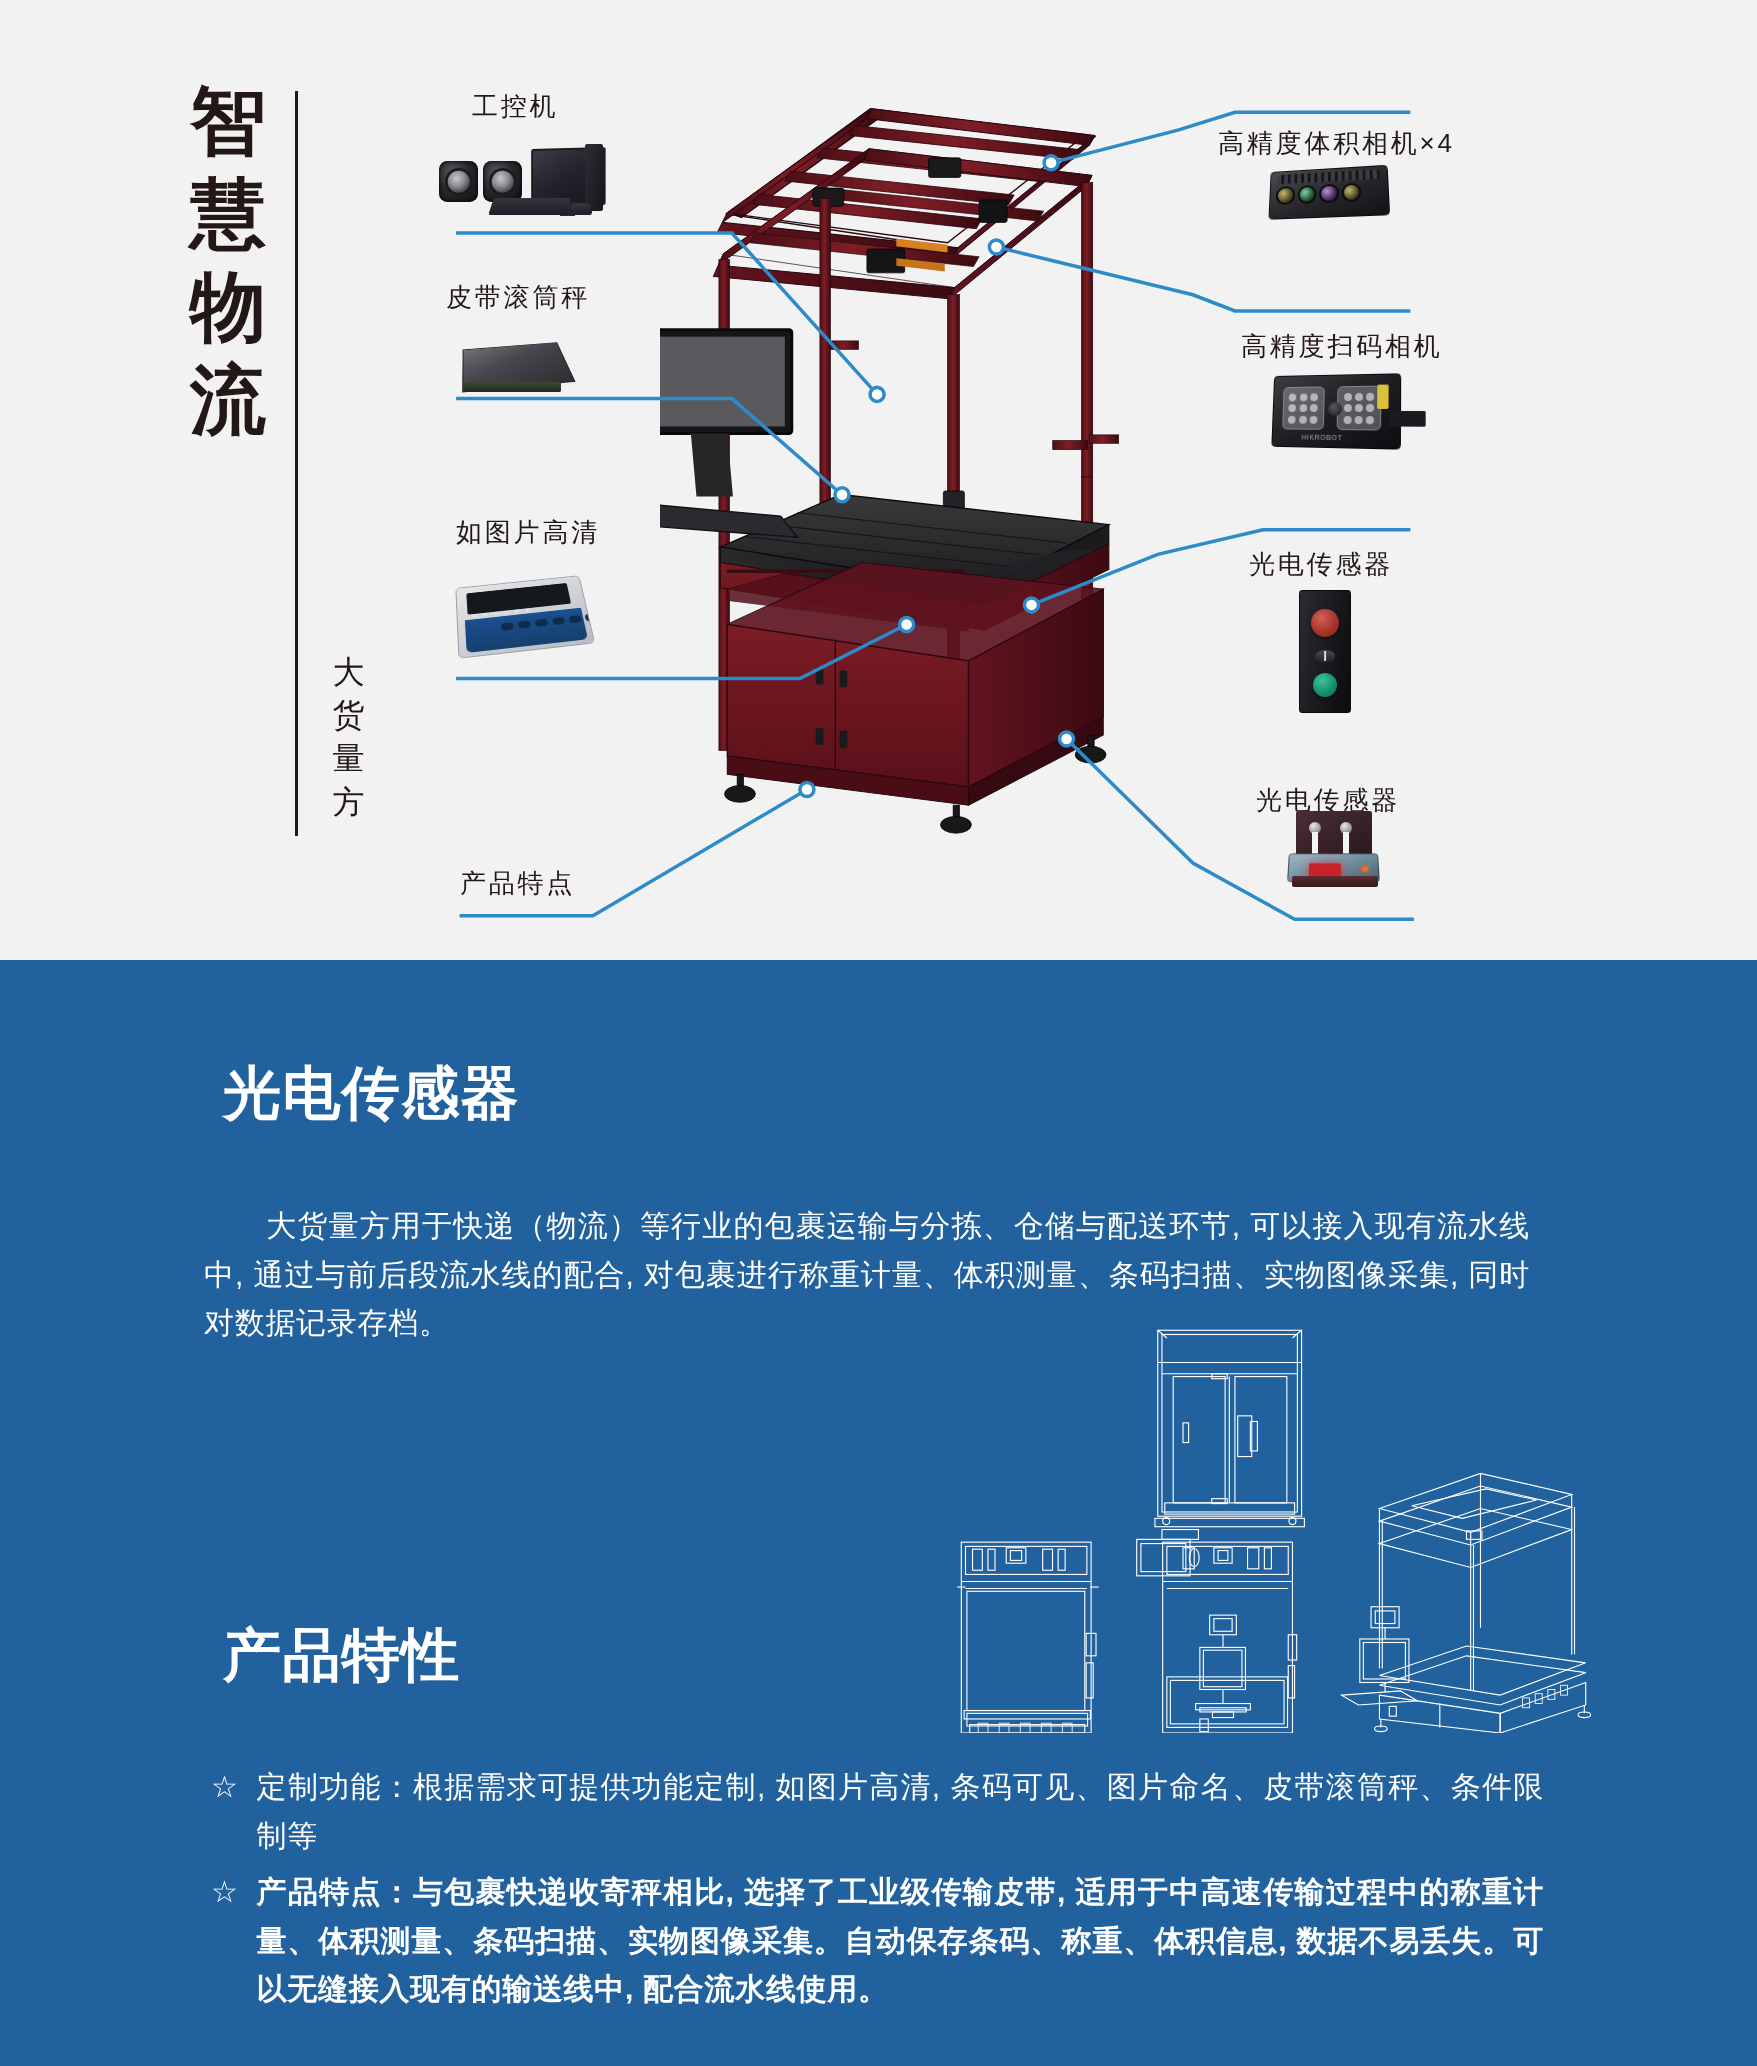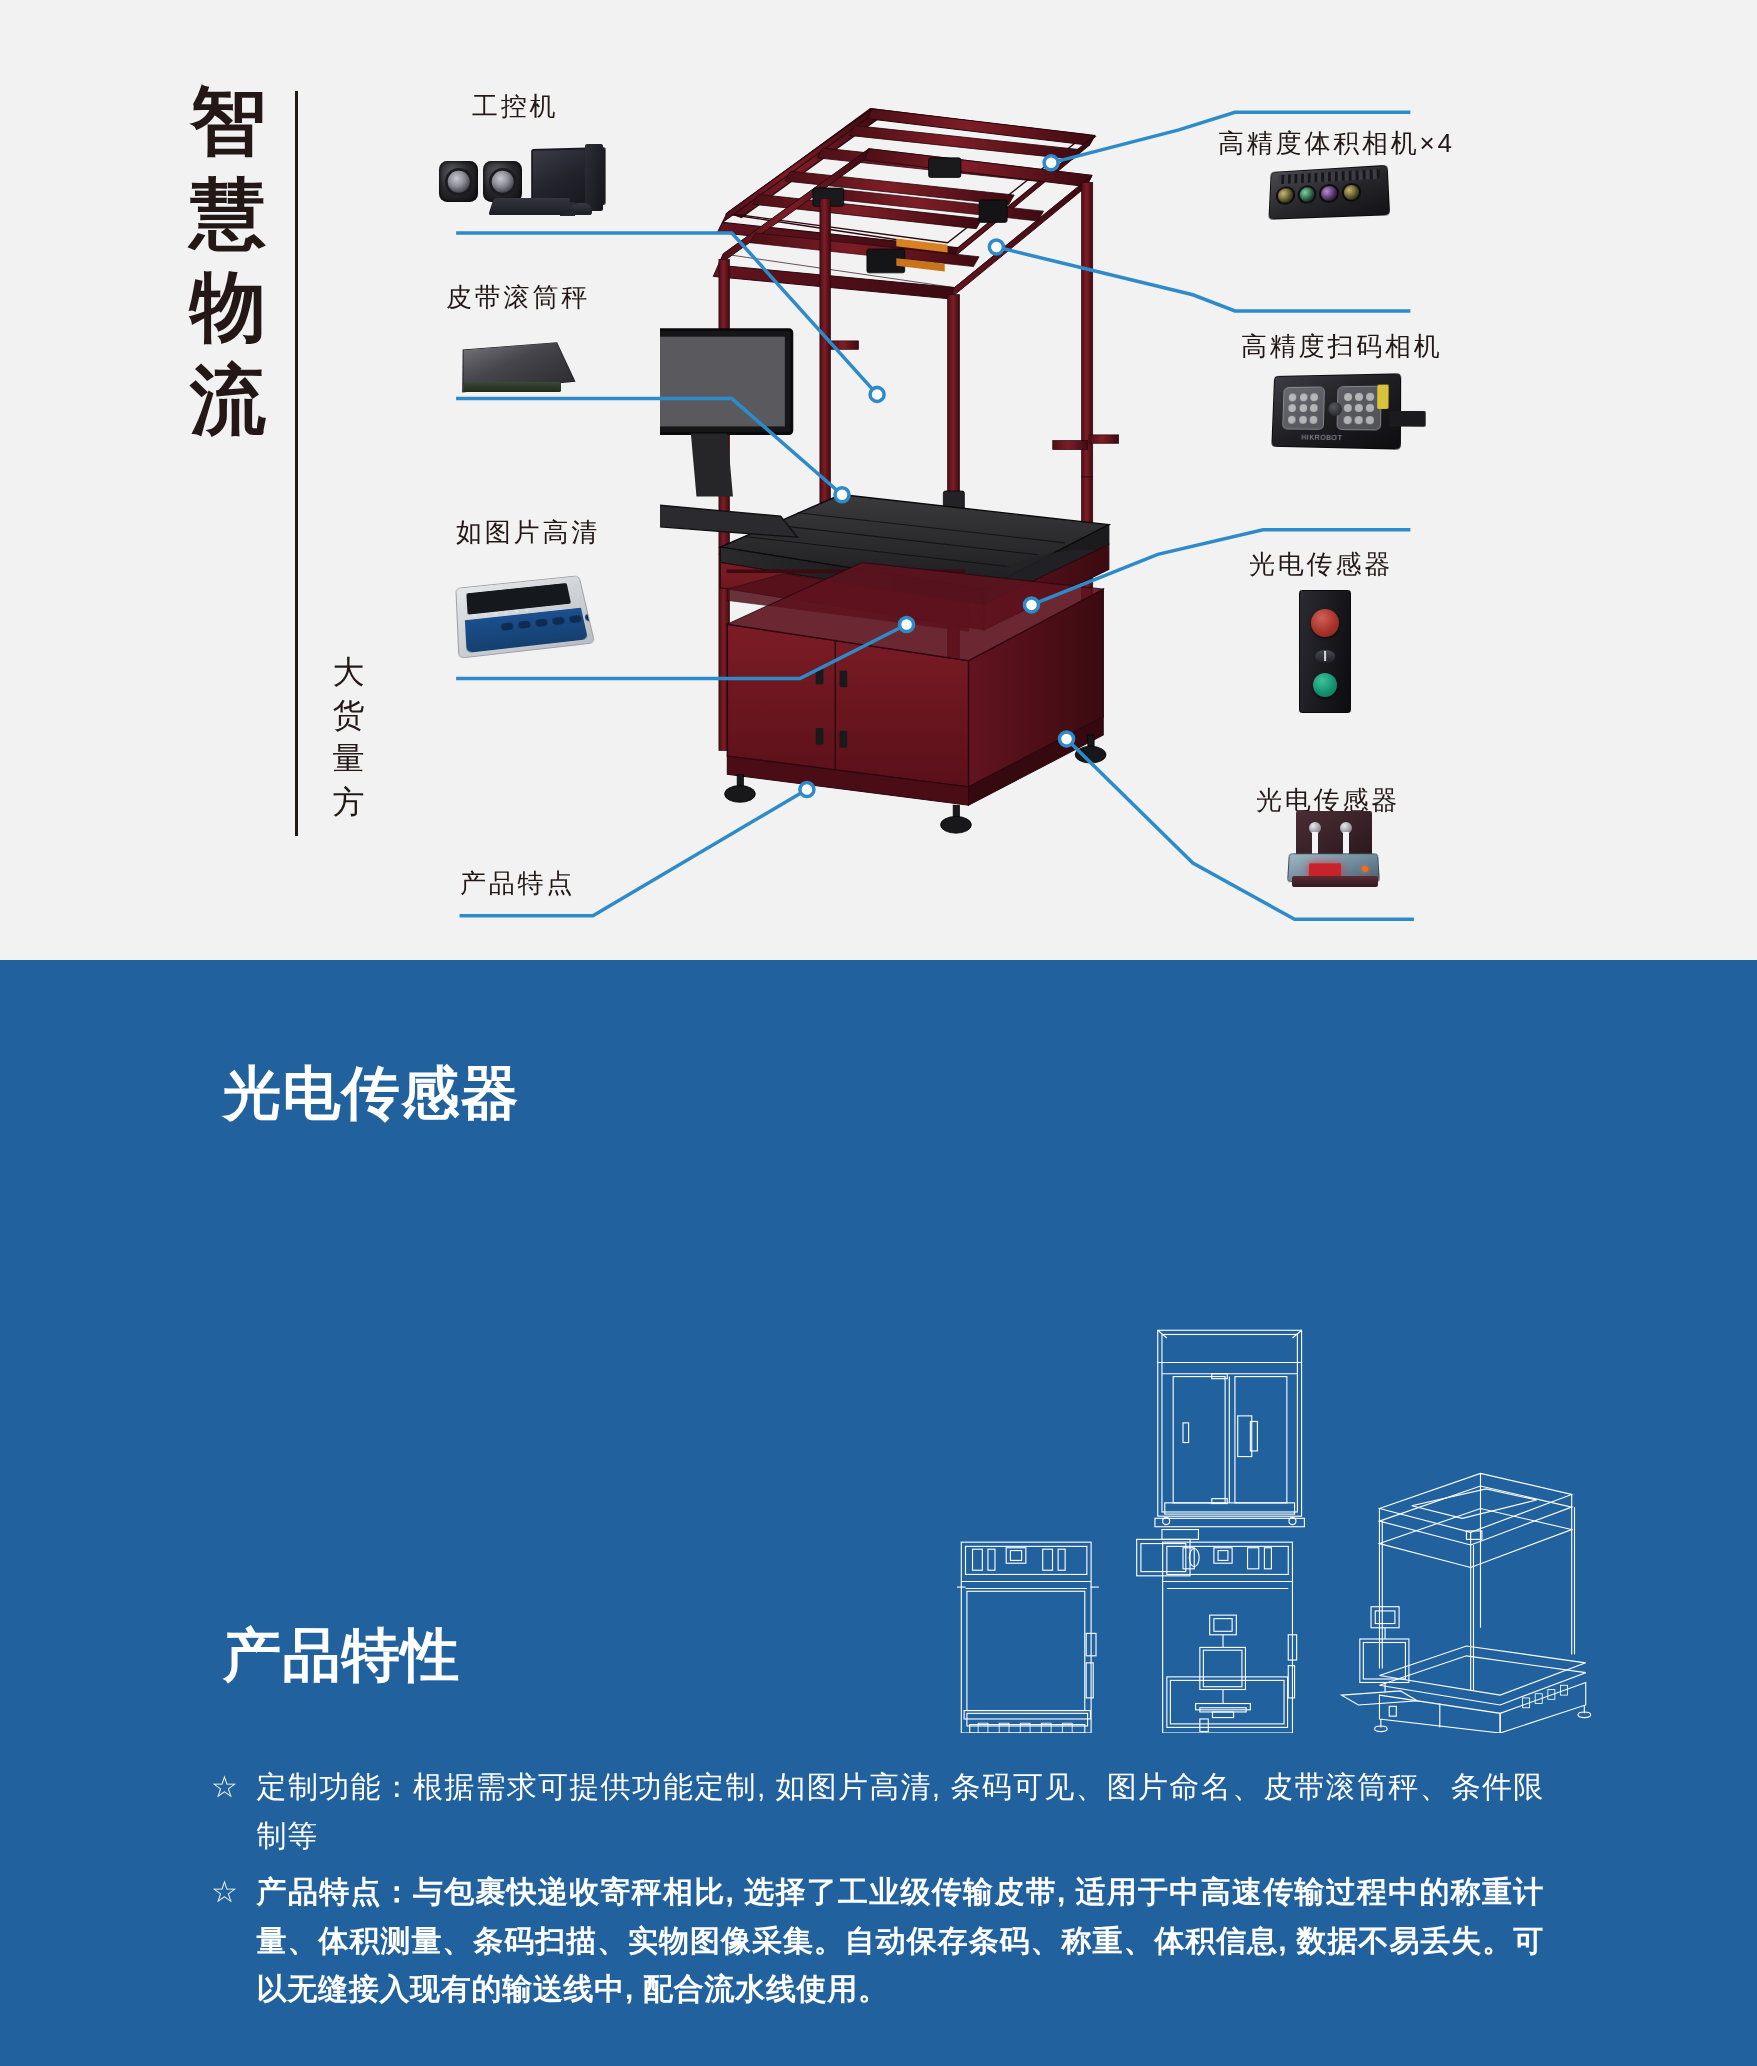--- a/index.html
+++ b/index.html
@@ -794,20 +794,21 @@
         </span>
       <span class="base"></span>
     </div>
 
   </section>
 
   <section class="blue-section"></section>
 
   <h2 class="section-heading" style="left:223px; top:1064px;">光电传感器</h2>
 
+  <p class="body-text" style="left:204px; top:1202px; width:1326px; text-align:justify;">　　大货量方用于快递（物流）等行业的包裹运输与分拣、仓储与配送环节, 可以接入现有流水线中, 通过与前后段流水线的配合, 对包裹进行称重计量、体积测量、条码扫描、实物图像采集, 同时对数据记录存档。</p>
 
   <div class="blueprints">
     <svg width="723" height="435" viewBox="0 0 1030 620" xmlns="http://www.w3.org/2000/svg">
       <g fill="none" stroke="#ffffff" stroke-width="1.6">
 
         <g>
           <rect x="360" y="46" width="205" height="265"></rect>
           <rect x="366" y="52" width="193" height="253"></rect>
           <line x1="360" y1="92" x2="565" y2="92"></line>
           <line x1="366" y1="108" x2="559" y2="108"></line>

